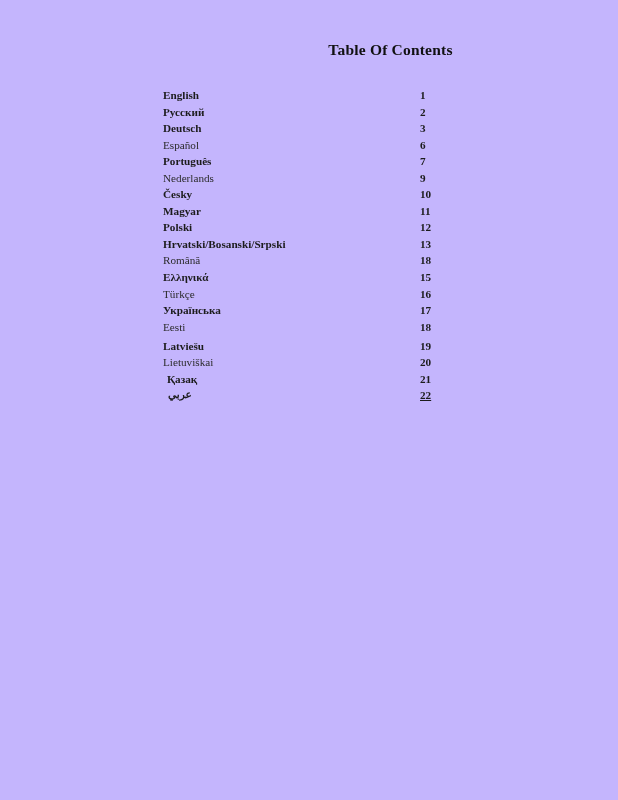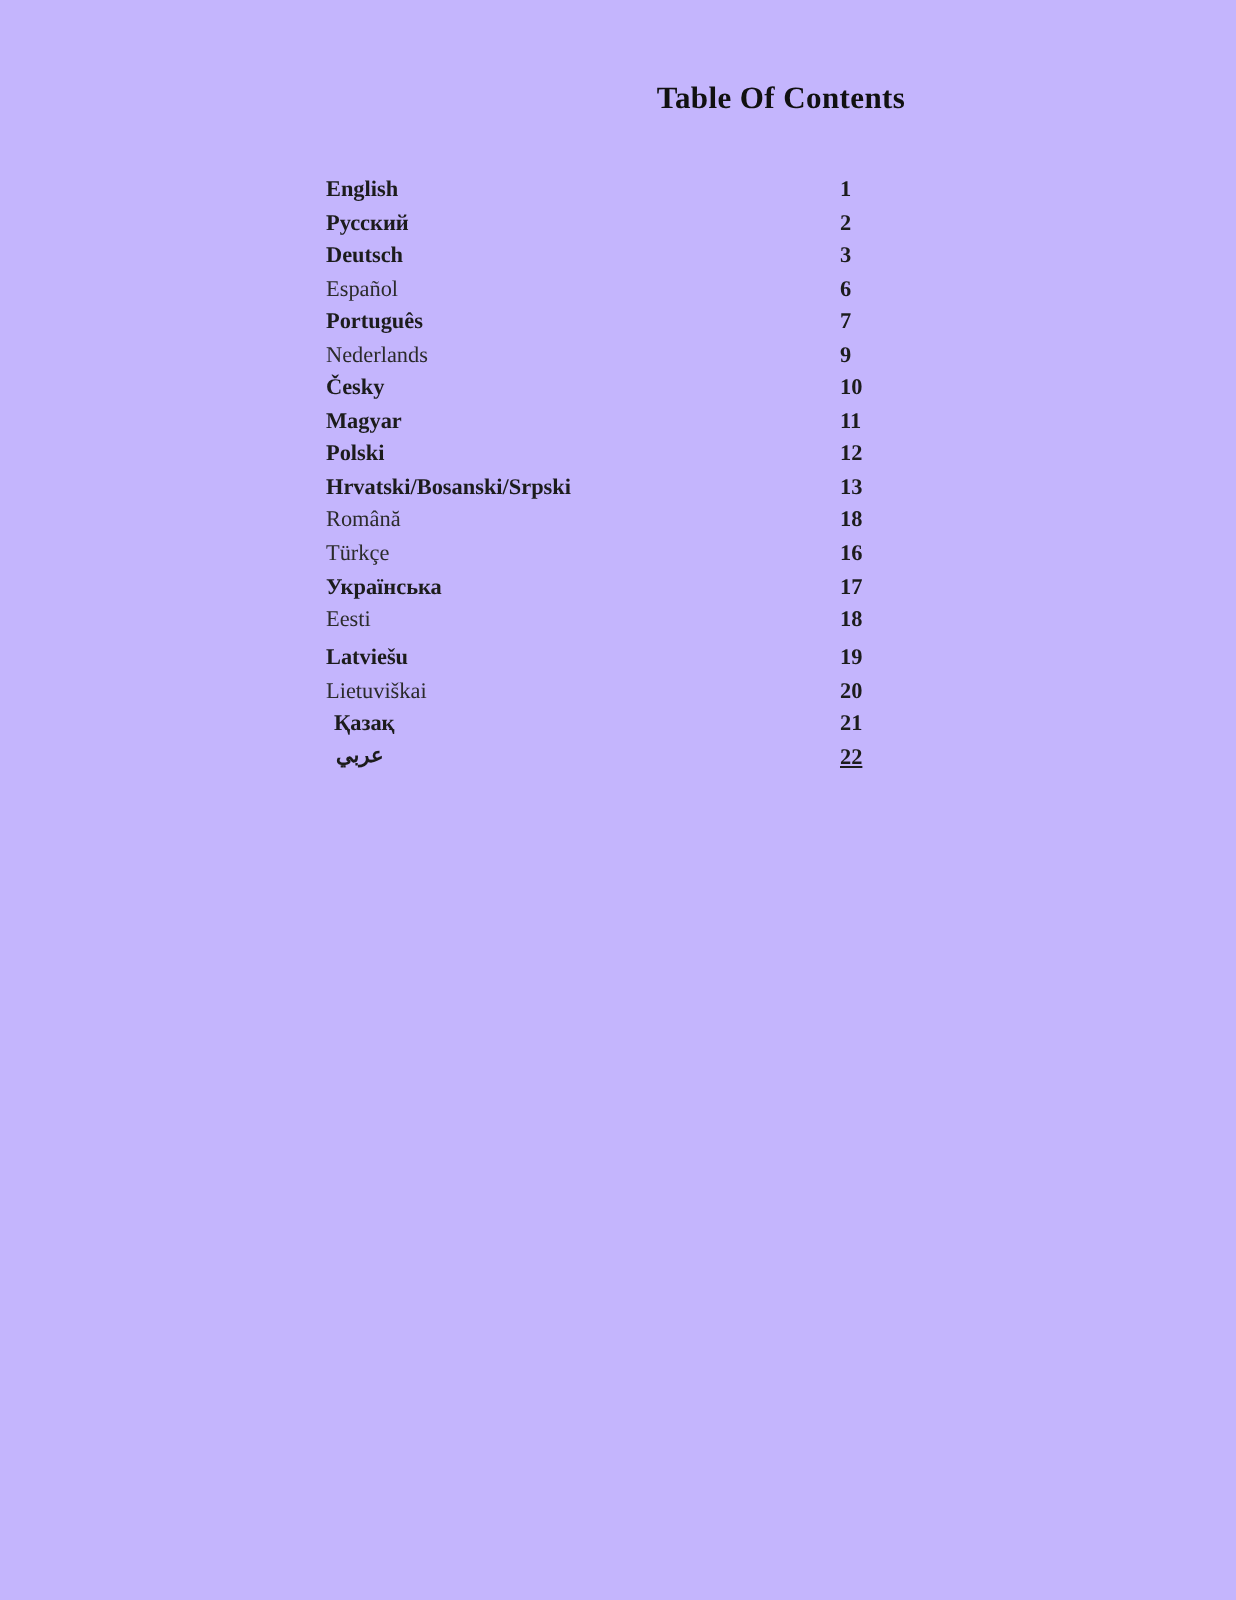--- a/index.html
+++ b/index.html
@@ -146,20 +146,24 @@
         <span class="toc-page">12</span>
       </div>
       <div class="toc-row w-bold">
         <span class="toc-label">Hrvatski/Bosanski/Srpski</span>
         <span class="toc-page">13</span>
       </div>
       <div class="toc-row w-reg">
         <span class="toc-label">Română</span>
         <span class="toc-page">18</span>
       </div>
+      <div class="toc-row w-bold">
+        <span class="toc-label">Ελληνικά</span>
+        <span class="toc-page">15</span>
+      </div>
       <div class="toc-row w-reg">
         <span class="toc-label">Türkçe</span>
         <span class="toc-page">16</span>
       </div>
       <div class="toc-row w-bold">
         <span class="toc-label">Українська</span>
         <span class="toc-page">17</span>
       </div>
       <div class="toc-row w-reg">
         <span class="toc-label">Eesti</span>

